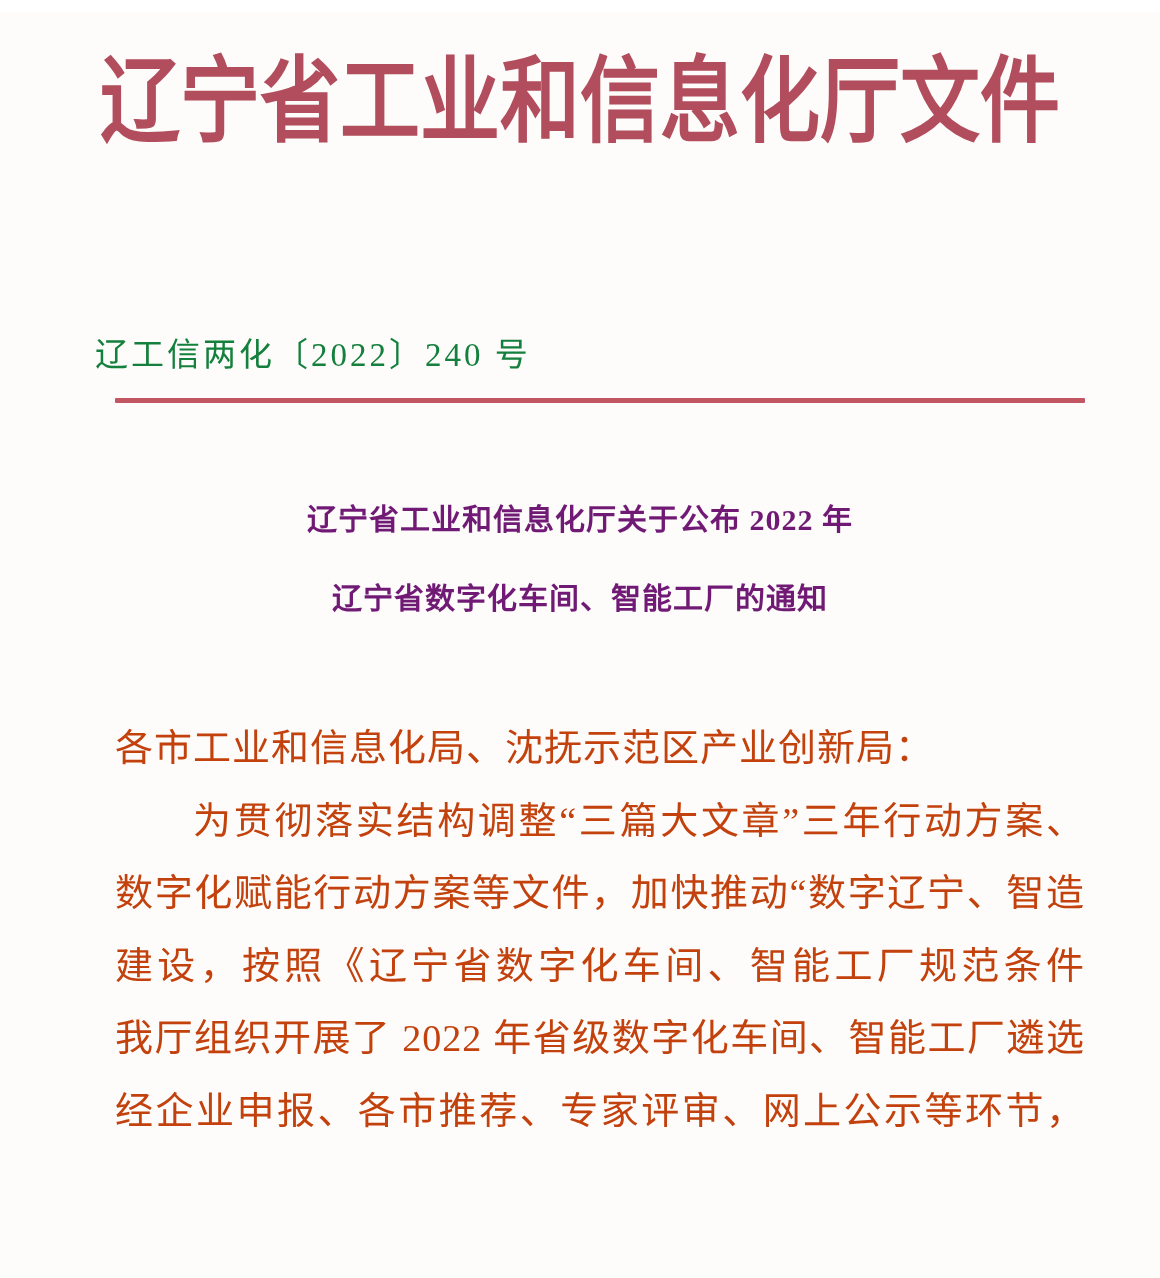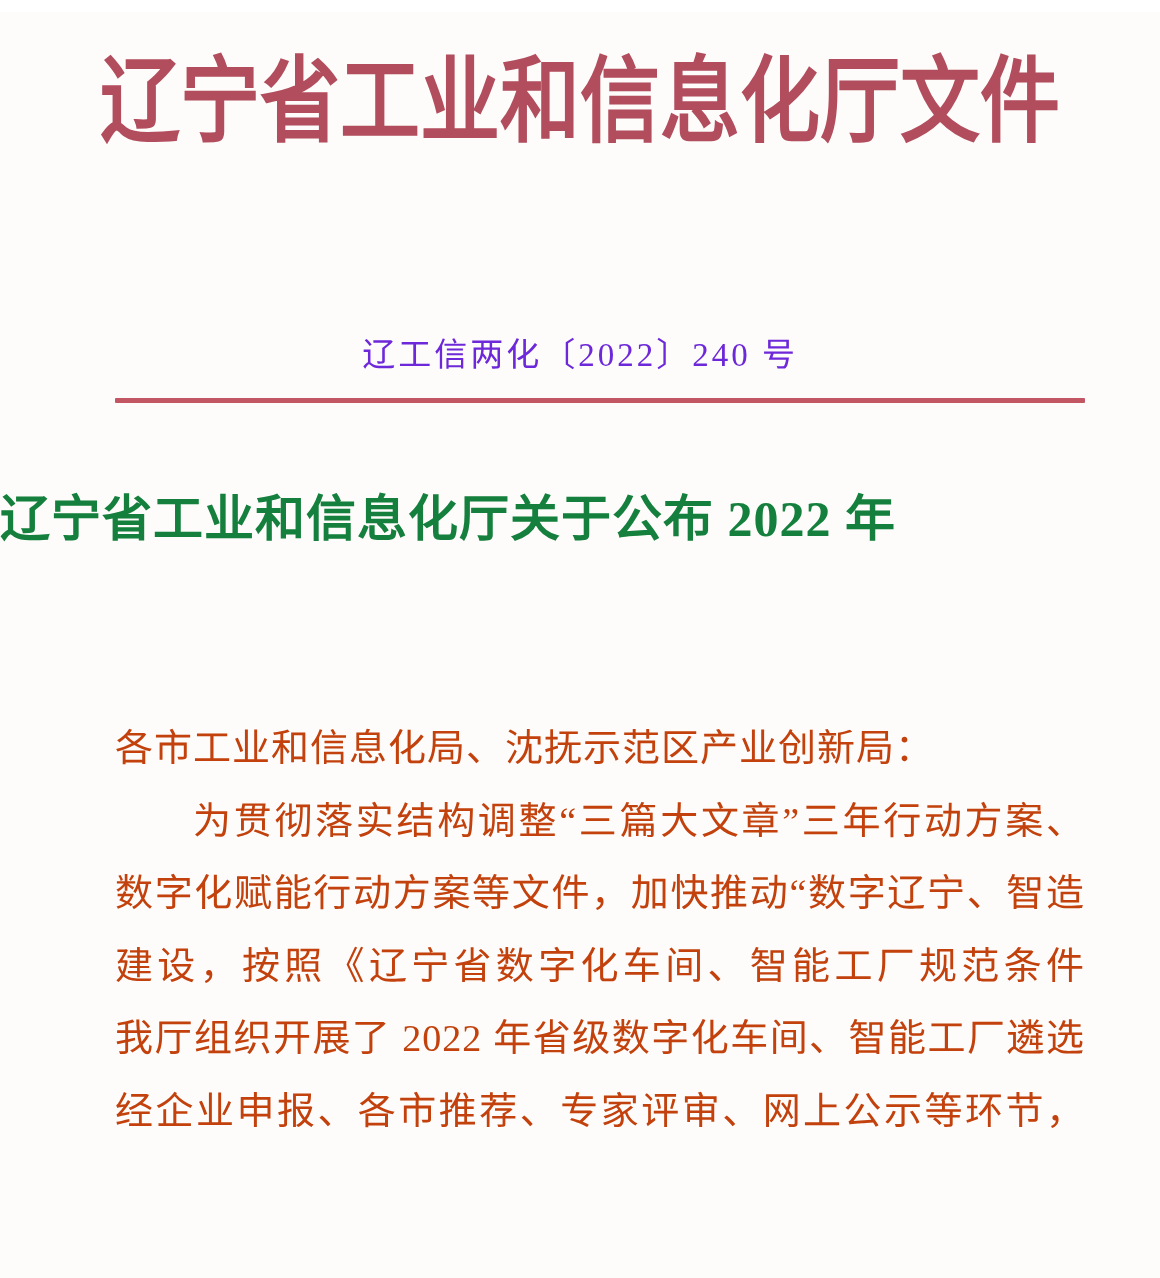--- a/index.html
+++ b/index.html
@@ -33,44 +33,44 @@
     transform: scaleY(1.18);
     transform-origin: 50% 0;
     line-height: 1.15;
   }
   
   .doc-number {
     position: absolute;
     top: 316px;
     left: 95px;
     width: 970px;
-    text-align: center;
-    color: #6d28d9;
+    color: #15803d;
     font-size: 33px;
     letter-spacing: 3px;
     white-space: nowrap;
   }
   
   .red-divider {
     position: absolute;
     top: 386px;
     left: 115px;
     width: 970px;
     height: 5px;
     background: #c25763;
     border-radius: 1px;
   }
   
   .doc-title {
     position: absolute;
     top: 468px;
     left: 0;
     width: 100%;
-    color: #15803d;
-    font-size: 50px;
+    text-align: center;
+    color: #701a75;
+    font-size: 30px;
     font-weight: bold;
     line-height: 79px;
     letter-spacing: 1px;
   }
   
   .body-text {
     position: absolute;
     top: 700px;
     left: 115px;
     width: 970px;
@@ -97,20 +97,21 @@
 <div class="page">
 
   <div class="agency-title">辽宁省工业和信息化厅文件</div>
 
   <div class="doc-number">辽工信两化〔2022〕240 号</div>
 
   <div class="red-divider"></div>
 
   <div class="doc-title">
     <div>辽宁省工业和信息化厅关于公布 2022 年</div>
+    <div>辽宁省数字化车间、智能工厂的通知</div>
   </div>
 
   <div class="body-text">
     <div class="line">各市工业和信息化局、沈抚示范区产业创新局：</div>
     <div class="line just indent">为贯彻落实结构调整“三篇大文章”三年行动方案、制造业</div>
     <div class="line just">数字化赋能行动方案等文件，加快推动“数字辽宁、智造强省”</div>
     <div class="line just">建设，按照《辽宁省数字化车间、智能工厂规范条件（暂行）》，</div>
     <div class="line just">我厅组织开展了 2022 年省级数字化车间、智能工厂遴选工作。</div>
     <div class="line just">经企业申报、各市推荐、专家评审、网上公示等环节，确定了</div>
   </div>

